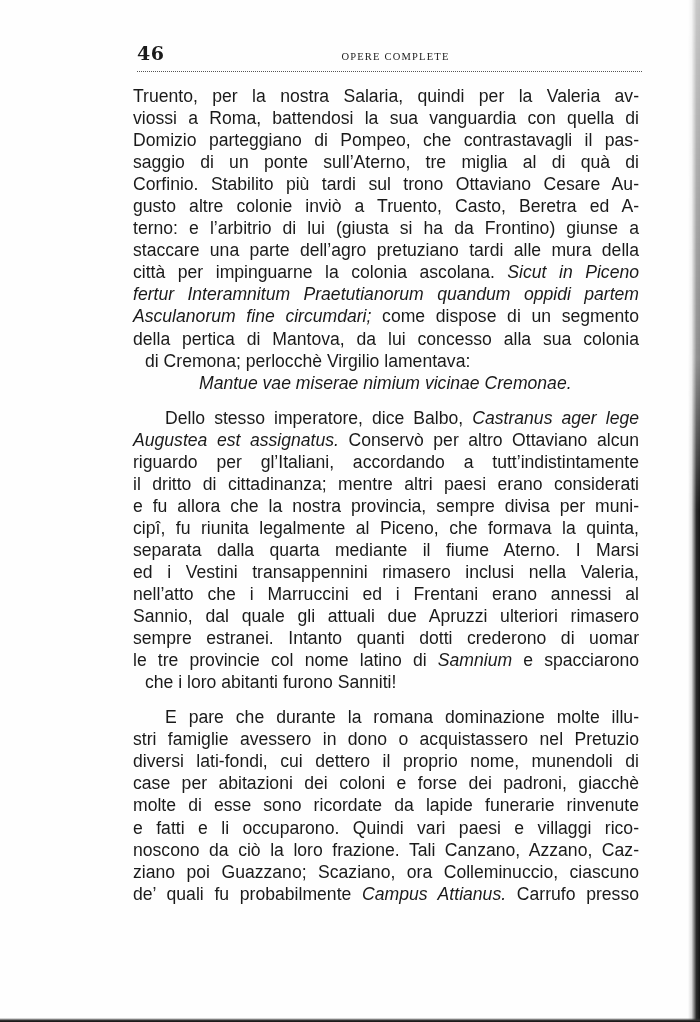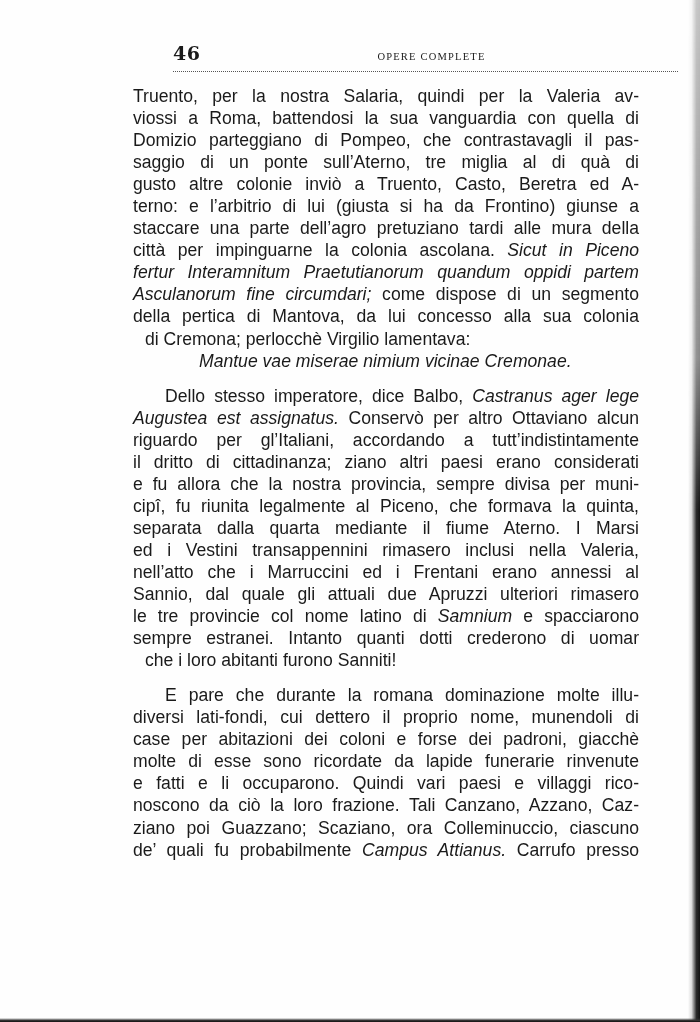--- a/index.html
+++ b/index.html
@@ -15,21 +15,21 @@
     position: absolute; right: 0; top: 0; width: 12px; height: 1022px;
     background: linear-gradient(to right, rgba(255,255,255,0) 0%, rgba(120,120,120,0.25) 30%, #2a2a2a 70%, #111 100%);
     -webkit-mask-image: linear-gradient(to bottom, rgba(0,0,0,0.25) 0%, rgba(0,0,0,0.5) 35%, #000 50%, #000 100%);
             mask-image: linear-gradient(to bottom, rgba(0,0,0,0.25) 0%, rgba(0,0,0,0.5) 35%, #000 50%, #000 100%);
   }
   .bottom-edge {
     position: absolute; left: 0; right: 0; bottom: 0; height: 4px;
     background: linear-gradient(to bottom, rgba(0,0,0,0) 0%, #333 60%, #111 100%);
   }
   .header {
-    position: absolute; left: 137px; top: 40px; width: 505px; height: 36px; margin-left: 36px;
+    position: absolute; left: 137px; top: 40px; width: 505px; height: 36px;
   }
   .page-number {
     position: absolute; left: 0; top: 2px;
     font-size: 19px; font-weight: bold; letter-spacing: 0.5px;
   }
   .running-head {
     position: absolute; left: 12px; right: 0; top: 11px; text-align: center;
     font-size: 10.5px; letter-spacing: 1.2px; font-variant: small-caps;
     font-family: "Liberation Serif", serif;
   }
@@ -61,43 +61,45 @@
     <span class="page-number">46</span>
     <div class="running-head">OPERE COMPLETE</div>
     <div class="rule"></div>
   </div>
 
   <div class="body-text" id="body-text">
       <span class="line"><span>Truento, per la nostra Salaria, quindi per la Valeria av-</span></span>
       <span class="line"><span>viossi a Roma, battendosi la sua vanguardia con quella di</span></span>
       <span class="line"><span>Domizio parteggiano di Pompeo, che contrastavagli il pas-</span></span>
       <span class="line"><span>saggio di un ponte sull’Aterno, tre miglia al di quà di</span></span>
+      <span class="line"><span>Corfinio. Stabilito più tardi sul trono Ottaviano Cesare Au-</span></span>
       <span class="line"><span>gusto altre colonie inviò a Truento, Casto, Beretra ed A-</span></span>
       <span class="line"><span>terno: e l’arbitrio di lui (giusta si ha da Frontino) giunse a</span></span>
       <span class="line"><span>staccare una parte dell’agro pretuziano tardi alle mura della</span></span>
       <span class="line"><span>città per impinguarne la colonia ascolana. </span><span class="it">Sicut in Piceno</span></span>
       <span class="line"><span class="it">fertur Interamnitum Praetutianorum quandum oppidi partem</span></span>
       <span class="line"><span class="it">Asculanorum fine circumdari;</span><span> come dispose di un segmento</span></span>
       <span class="line"><span>della pertica di Mantova, da lui concesso alla sua colonia</span></span>
       <span class="line last"><span>di Cremona; perlocchè Virgilio lamentava:</span></span>
       <span class="line quote"><span class="it">Mantue vae miserae nimium vicinae Cremonae.</span></span>
       <span class="line indent"><span>Dello stesso imperatore, dice Balbo, </span><span class="it">Castranus ager lege</span></span>
       <span class="line"><span class="it">Augustea est assignatus.</span><span> Conservò per altro Ottaviano alcun</span></span>
       <span class="line"><span>riguardo per gl’Italiani, accordando a tutt’indistintamente</span></span>
-      <span class="line"><span>il dritto di cittadinanza; ziano altri paesi erano considerati</span></span>
+      <span class="line"><span>il dritto di cittadinanza; mentre altri paesi erano considerati</span></span>
       <span class="line"><span>e fu allora che la nostra provincia, sempre divisa per muni-</span></span>
       <span class="line"><span>cipî, fu riunita legalmente al Piceno, che formava la quinta,</span></span>
       <span class="line"><span>separata dalla quarta mediante il fiume Aterno. I Marsi</span></span>
       <span class="line"><span>ed i Vestini transappennini rimasero inclusi nella Valeria,</span></span>
       <span class="line"><span>nell’atto che i Marruccini ed i Frentani erano annessi al</span></span>
       <span class="line"><span>Sannio, dal quale gli attuali due Apruzzi ulteriori rimasero</span></span>
+      <span class="line"><span>sempre estranei. Intanto quanti dotti crederono di uomar</span></span>
       <span class="line"><span>le tre provincie col nome latino di </span><span class="it">Samnium</span><span> e spacciarono</span></span>
-      <span class="line"><span>sempre estranei. Intanto quanti dotti crederono di uomar</span></span>
       <span class="line last"><span>che i loro abitanti furono Sanniti!</span></span>
       <span class="line indent"><span>E pare che durante la romana dominazione molte illu-</span></span>
+      <span class="line"><span>stri famiglie avessero in dono o acquistassero nel Pretuzio</span></span>
       <span class="line"><span>diversi lati-fondi, cui dettero il proprio nome, munendoli di</span></span>
       <span class="line"><span>case per abitazioni dei coloni e forse dei padroni, giacchè</span></span>
       <span class="line"><span>molte di esse sono ricordate da lapide funerarie rinvenute</span></span>
       <span class="line"><span>e fatti e li occuparono. Quindi vari paesi e villaggi rico-</span></span>
       <span class="line"><span>noscono da ciò la loro frazione. Tali Canzano, Azzano, Caz-</span></span>
       <span class="line"><span>ziano poi Guazzano; Scaziano, ora Colleminuccio, ciascuno</span></span>
       <span class="line"><span>de’ quali fu probabilmente </span><span class="it">Campus Attianus.</span><span> Carrufo presso</span></span>
     </div>
 
   <div class="spine"></div>

